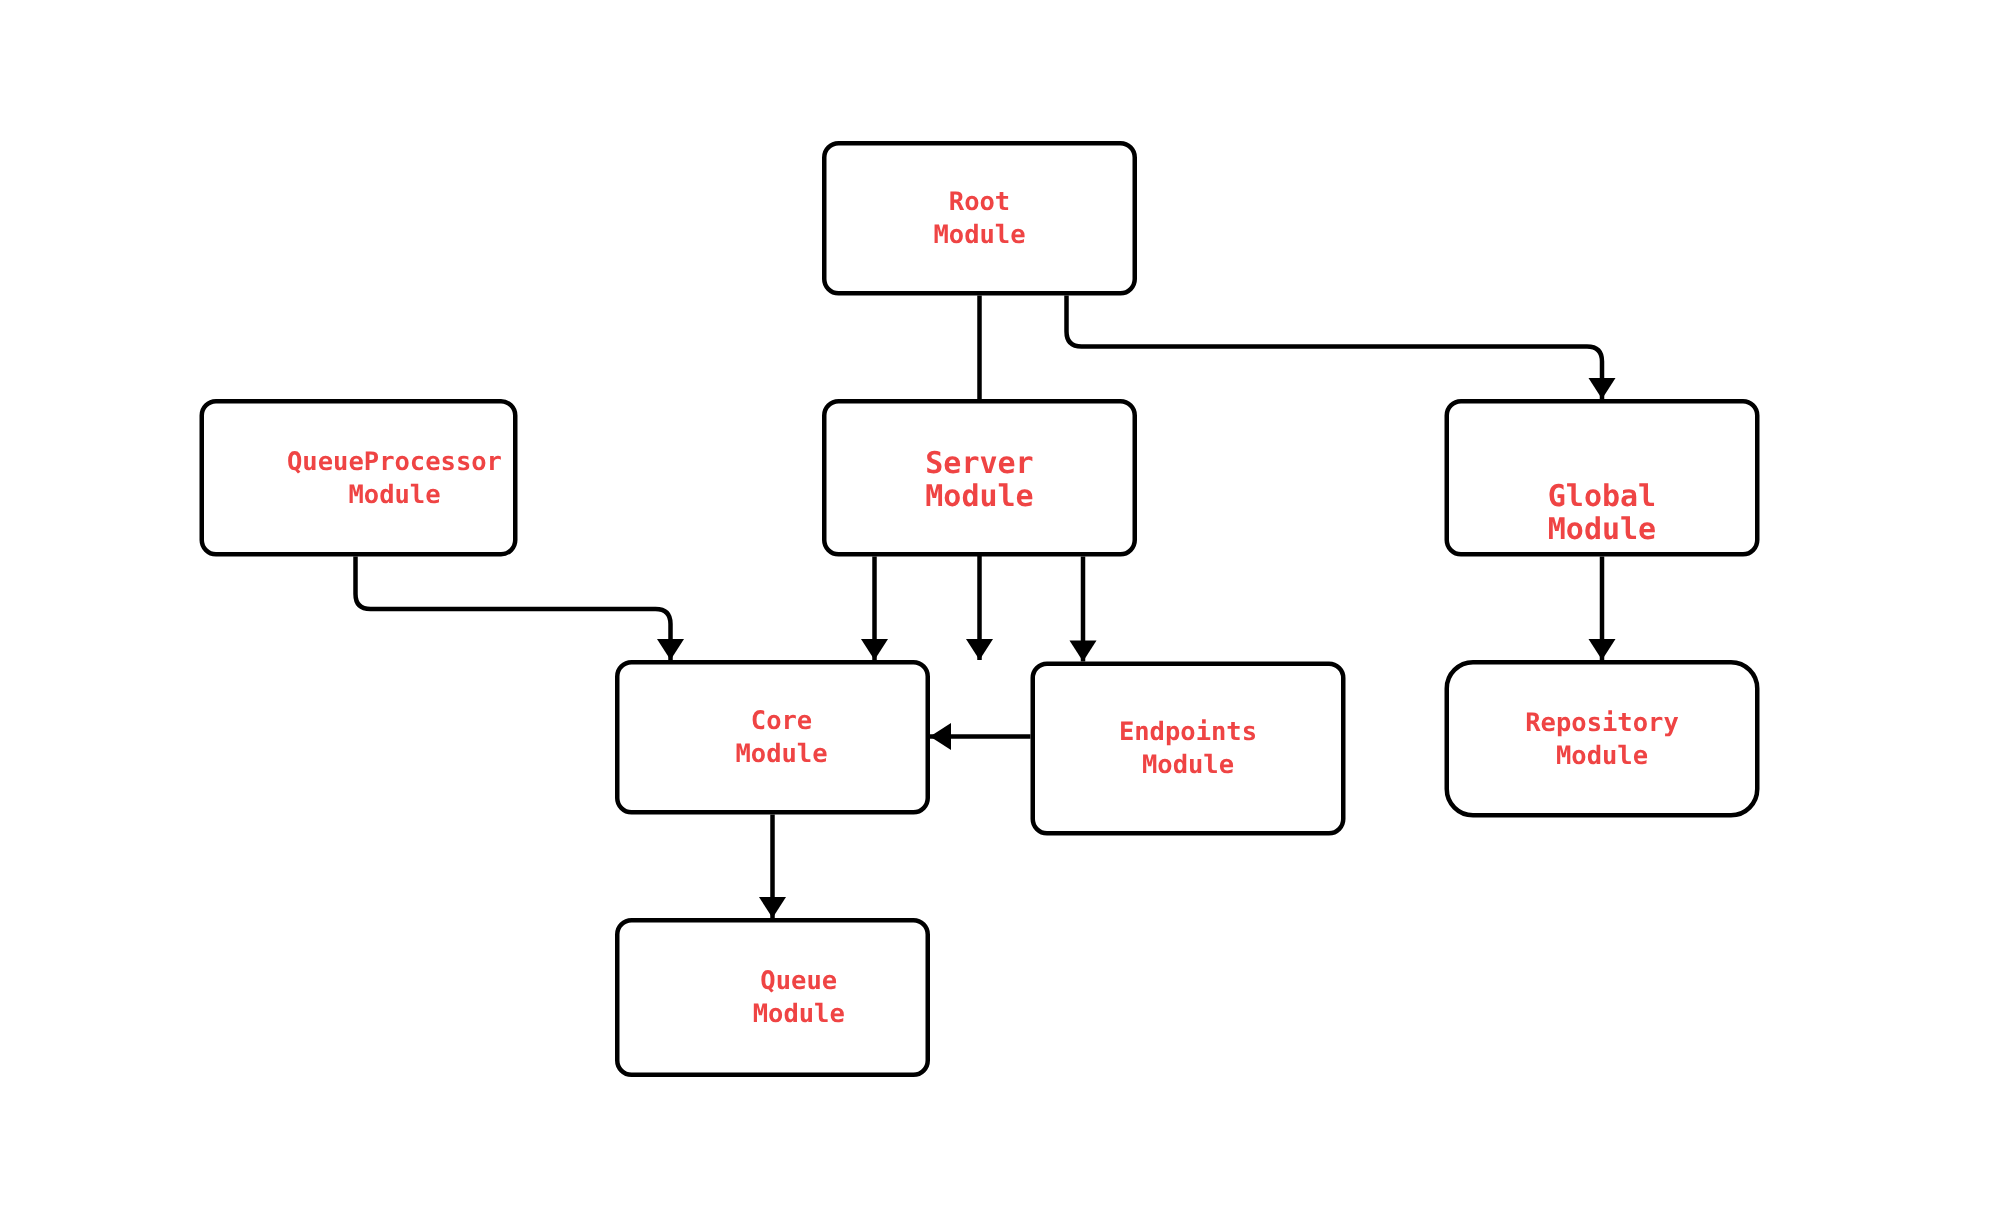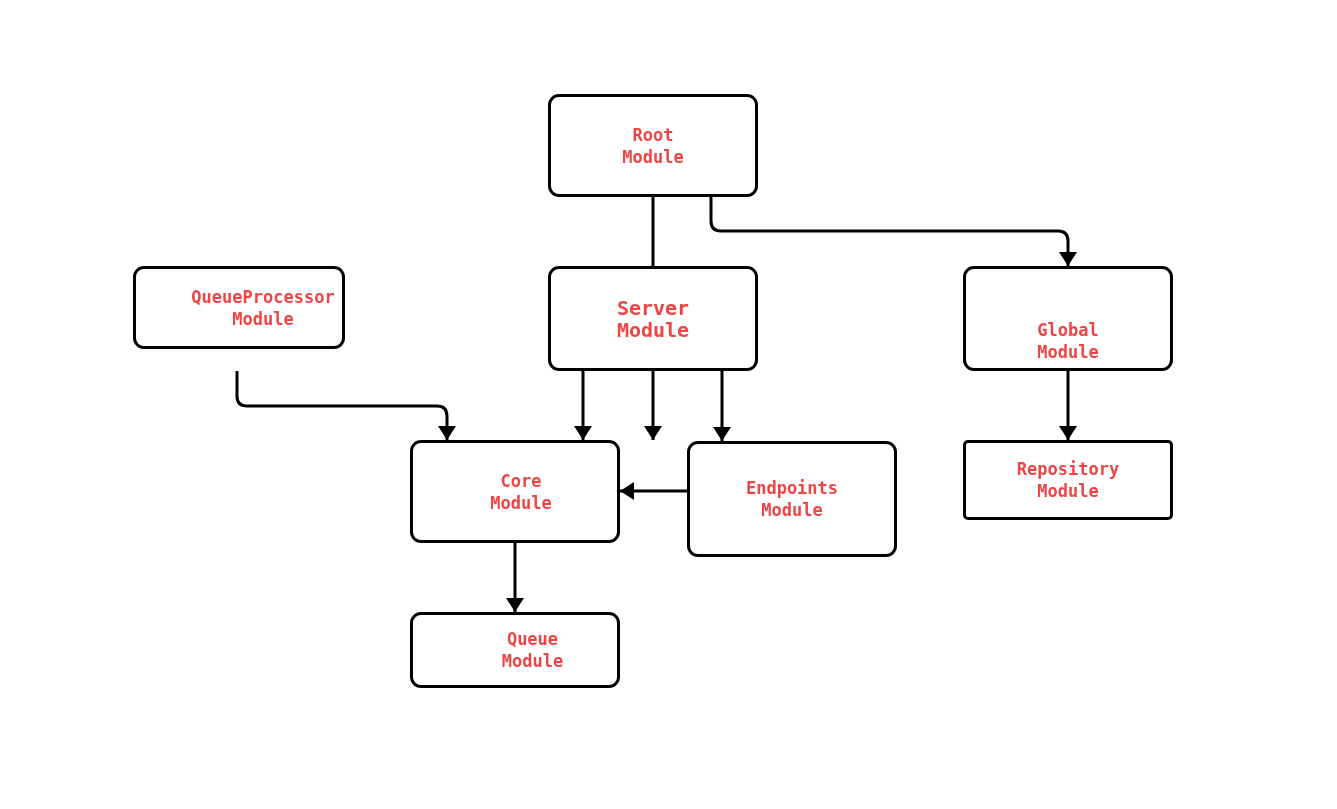--- a/index.html
+++ b/index.html
@@ -85,43 +85,43 @@
         <path d="M 515 543 L 515 612" fill="none" stroke="#000000" stroke-width="3" stroke-linecap="butt"></path>
         <polygon points="506,598 524,598 515,612" fill="#000000"></polygon>
       </g>
     </svg>
 
   <div id="nodes">
       <div class="node" style="left: 548px; top: 94px; width: 210px; height: 103px; background: rgb(255, 255, 255); border-color: rgb(0, 0, 0); border-width: 3px; border-radius: 11px;">
         <div class="node-label" style="font-size: 17px;">Root
 Module</div>
       </div>
-      <div class="node" style="left: 133px; top: 266px; width: 212px; height: 83px; background: rgb(255, 255, 255); border-color: rgb(0, 0, 0); border-width: 3px; border-radius: 11px; padding-left: 48px;">
+      <div class="node" style="left: 133px; top: 266px; width: 212px; height: 105px; background: rgb(255, 255, 255); border-color: rgb(0, 0, 0); border-width: 3px; border-radius: 11px; padding-left: 48px;">
         <div class="node-label" style="font-size: 17px;">QueueProcessor
 Module</div>
       </div>
       <div class="node" style="left: 548px; top: 266px; width: 210px; height: 105px; background: rgb(255, 255, 255); border-color: rgb(0, 0, 0); border-width: 3px; border-radius: 11px;">
         <div class="node-label" style="font-size: 20px;">Server
 Module</div>
       </div>
       <div class="node" style="left: 963px; top: 266px; width: 210px; height: 105px; background: rgb(255, 255, 255); border-color: rgb(0, 0, 0); border-width: 3px; border-radius: 11px;">
-        <div class="node-label" style="font-size: 17px; margin-top: 45px;">Global
+        <div class="node-label" style="font-size: 20px; margin-top: 45px;">Global
 Module</div>
       </div>
       <div class="node" style="left: 410px; top: 440px; width: 210px; height: 103px; background: rgb(255, 255, 255); border-color: rgb(0, 0, 0); border-width: 3px; border-radius: 11px; padding-left: 12px;">
         <div class="node-label" style="font-size: 17px;">Core
 Module</div>
       </div>
       <div class="node" style="left: 687px; top: 441px; width: 210px; height: 116px; background: rgb(255, 255, 255); border-color: rgb(0, 0, 0); border-width: 3px; border-radius: 11px;">
         <div class="node-label" style="font-size: 17px;">Endpoints
 Module</div>
       </div>
-      <div class="node" style="left: 963px; top: 440px; width: 210px; height: 80px; background: rgb(255, 255, 255); border-color: rgb(0, 0, 0); border-width: 3px; border-radius: 5px;">
+      <div class="node" style="left: 963px; top: 440px; width: 210px; height: 105px; background: rgb(255, 255, 255); border-color: rgb(0, 0, 0); border-width: 3px; border-radius: 19px;">
         <div class="node-label" style="font-size: 17px;">Repository
 Module</div>
       </div>
-      <div class="node" style="left: 410px; top: 612px; width: 210px; height: 76px; background: rgb(255, 255, 255); border-color: rgb(0, 0, 0); border-width: 3px; border-radius: 11px; padding-left: 35px;">
+      <div class="node" style="left: 410px; top: 612px; width: 210px; height: 106px; background: rgb(255, 255, 255); border-color: rgb(0, 0, 0); border-width: 3px; border-radius: 11px; padding-left: 35px;">
         <div class="node-label" style="font-size: 17px;">Queue
 Module</div>
       </div>
     </div>
 
 </div>
 
 </body></html>

